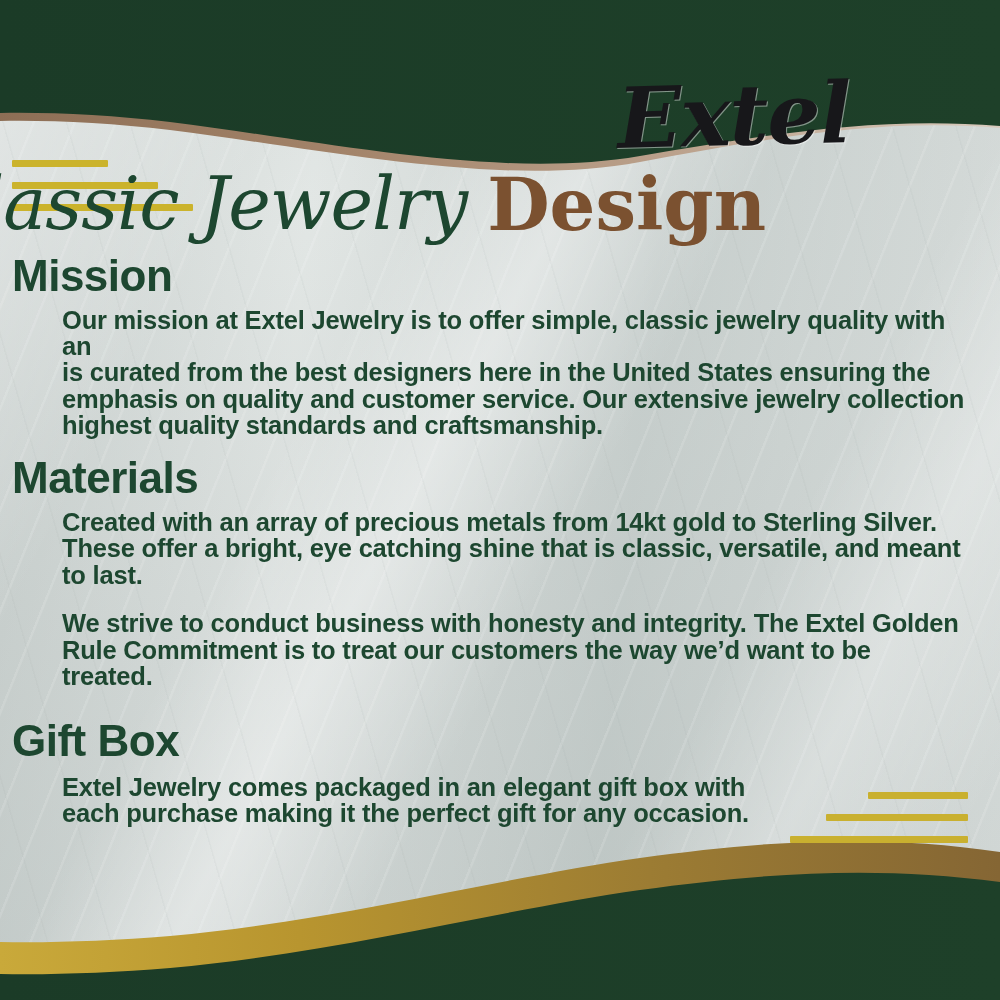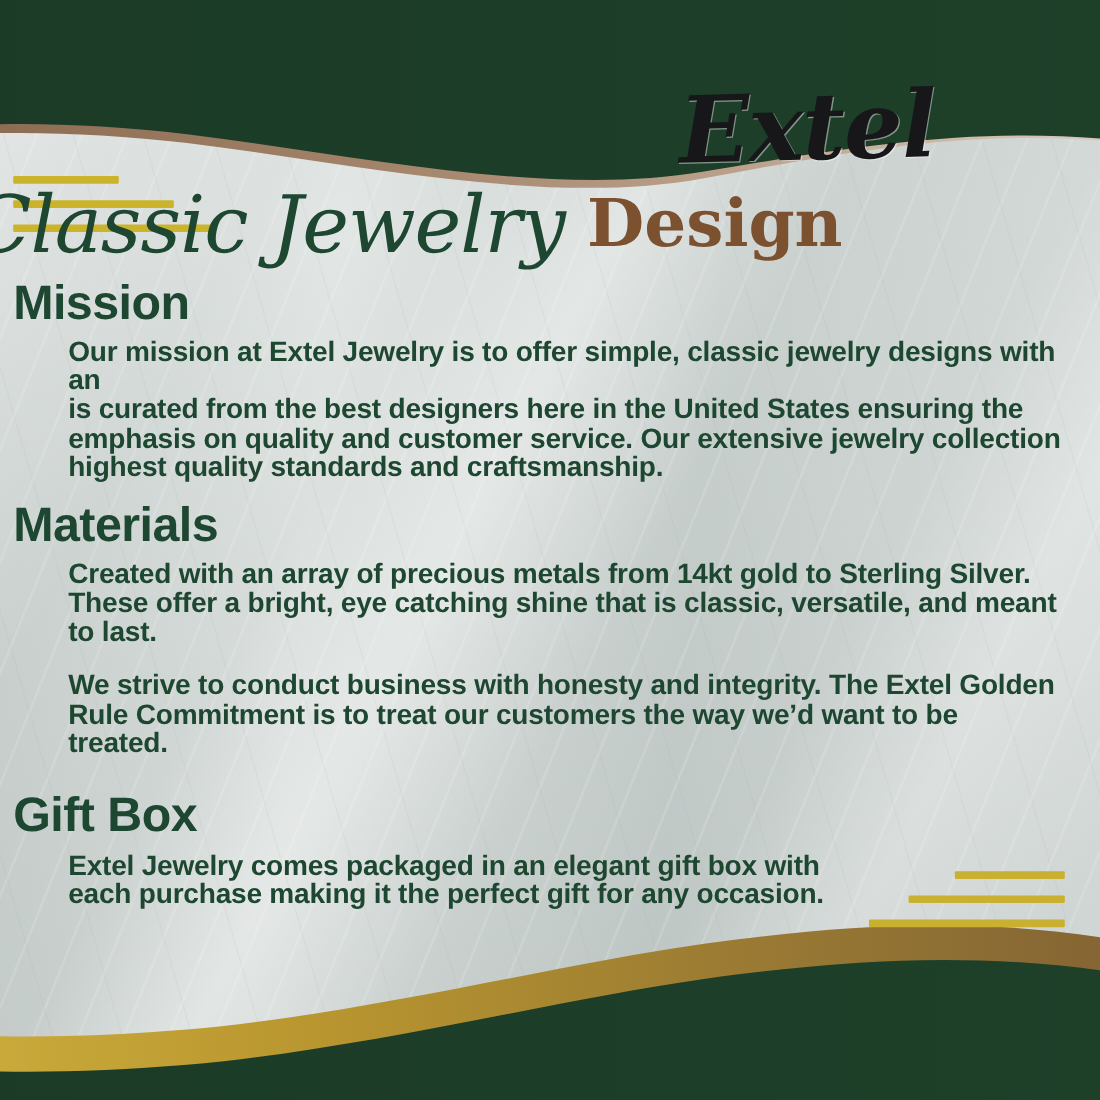--- a/index.html
+++ b/index.html
@@ -47,21 +47,21 @@
     position:absolute;left:0;top:156px;width:824px;height:96px;
     display:flex;align-items:center;justify-content:flex-end;
     padding-right:58px;box-sizing:border-box;
   }
   #headline-classic{
     font-family:"DejaVu Serif", serif;font-style:italic;font-weight:400;
     font-size:72px;color:#1d4730;letter-spacing:-1px;white-space:nowrap;
   }
   #headline-design{
     font-family:"DejaVu Serif", serif;font-style:normal;font-weight:700;
-    font-size:60px;color:#7b5130;white-space:nowrap;margin-left:20px;
+    font-size:72px;color:#7b5130;white-space:nowrap;margin-left:20px;
   }
 
   #content{position:absolute;left:0;top:248px;width:1000px;}
   .section{margin-bottom:6px;}
   .section-heading{
     margin:0 0 4px 12px;
     font-family:"Liberation Sans", sans-serif;
     font-weight:700;font-size:44px;line-height:56px;
     color:#1d4730;letter-spacing:-0.5px;
   }
@@ -135,21 +135,21 @@
   <div id="headline">
     <span id="headline-classic">Classic Jewelry</span>
     <span id="headline-design">Design</span>
   </div>
 
   <div id="content">
 
     <div class="section" id="sec-mission">
       <h2 class="section-heading">Mission</h2>
       <div class="section-body">
-        <p>Our mission at Extel Jewelry is to offer simple, classic jewelry designs with an</p>
+        <p>Our mission at Extel Jewelry is to offer simple, classic jewelry quality with an</p>
         <p>is curated from the best designers here in the United States ensuring the</p>
         <p>emphasis on quality and customer service. Our extensive jewelry collection</p>
         <p>highest quality standards and craftsmanship.</p>
       </div>
     </div>
 
     <div class="section" id="sec-materials">
       <h2 class="section-heading">Materials</h2>
       <div class="section-body">
         <p>Created with an array of precious metals from 14kt gold to Sterling Silver.</p>

